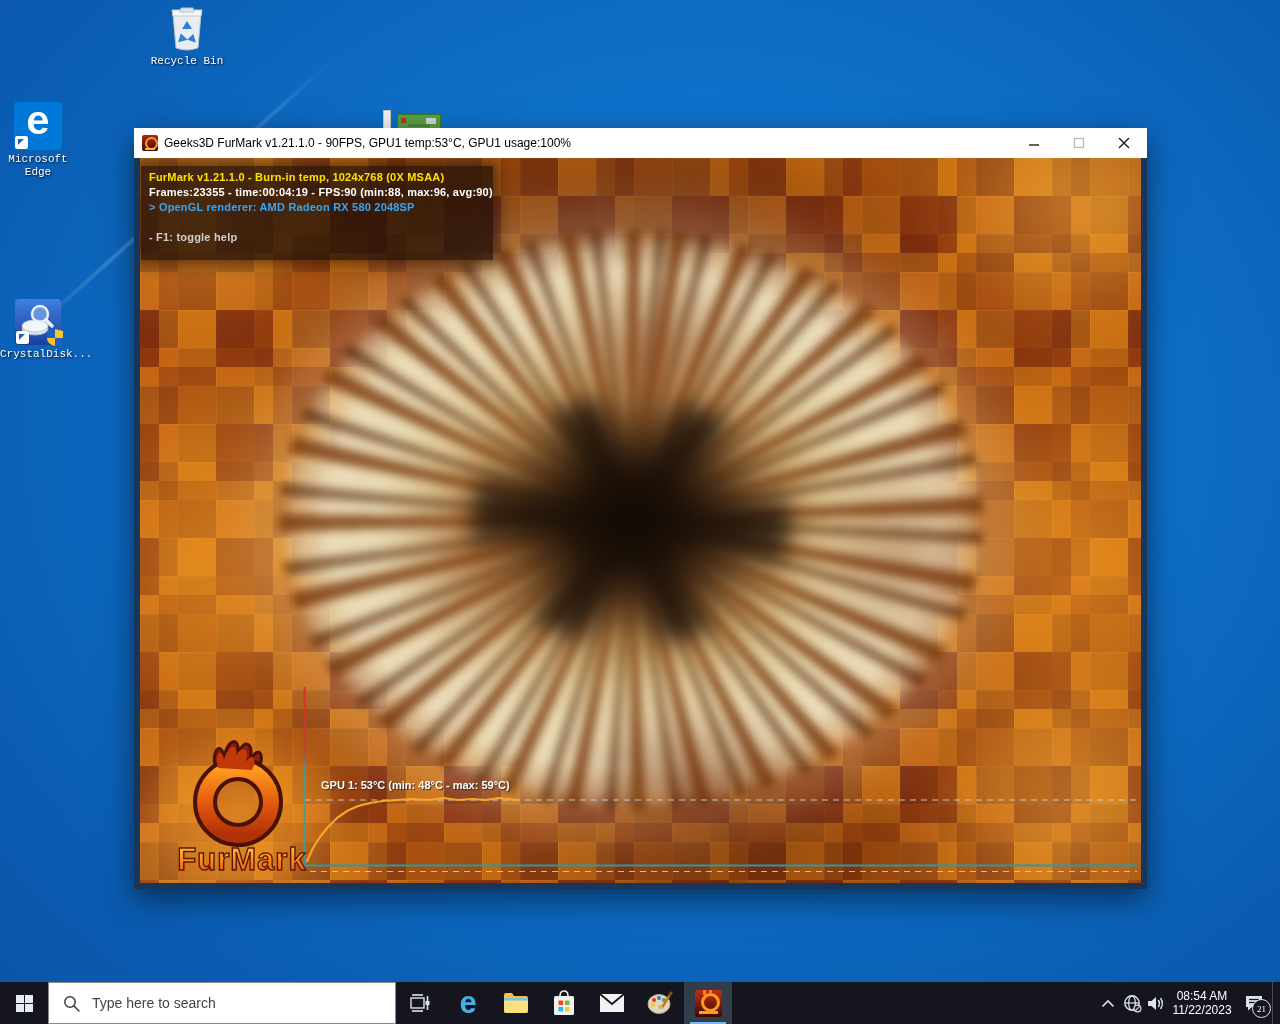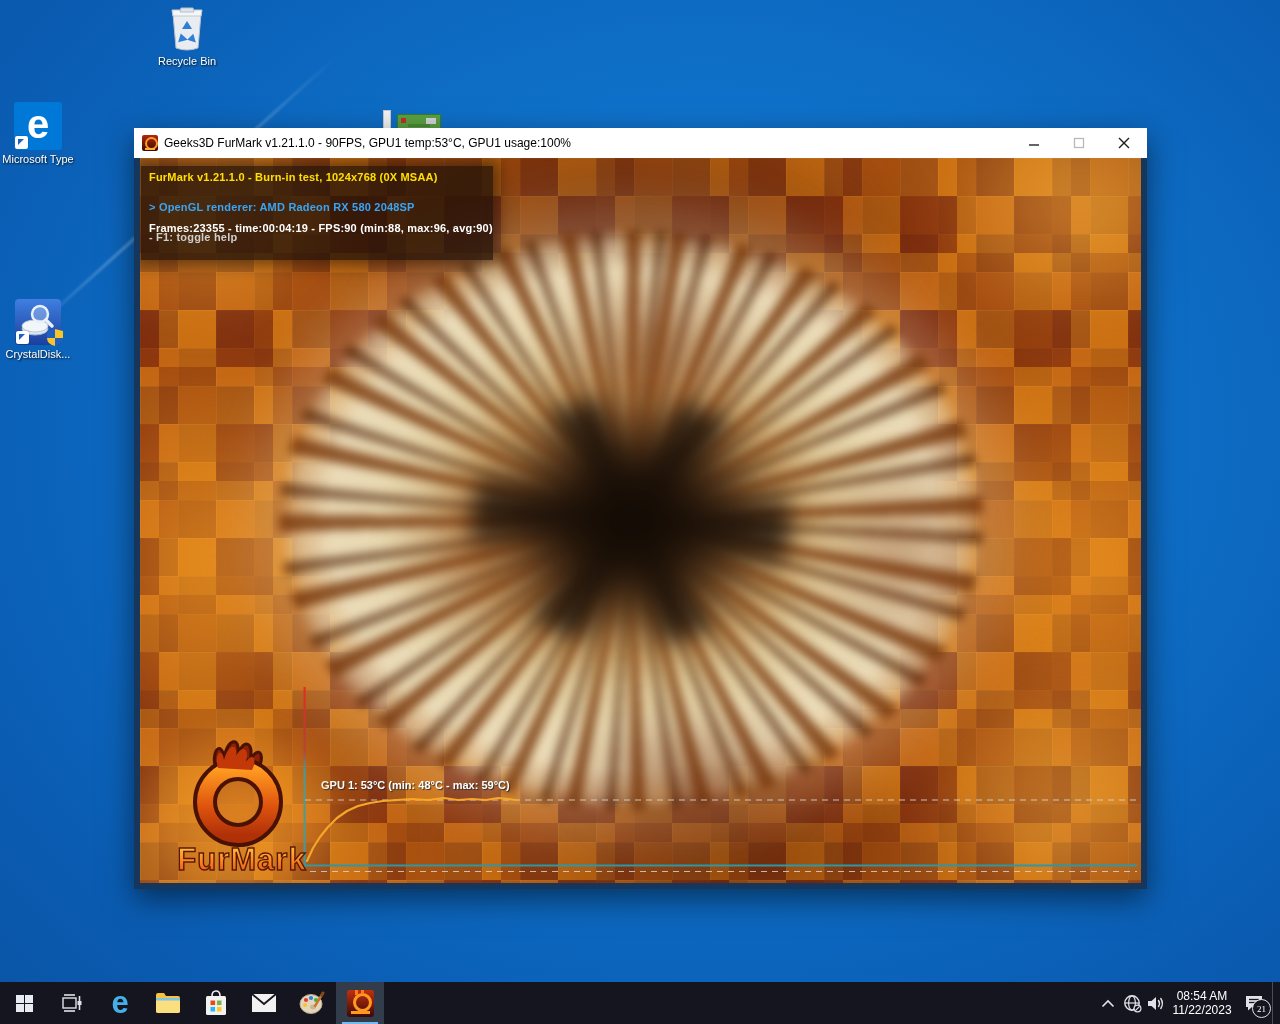--- a/index.html
+++ b/index.html
@@ -4,21 +4,21 @@
 <style>
   html,body{margin:0;padding:0;width:1280px;height:1024px;overflow:hidden;
     font-family:"Liberation Sans",sans-serif;}
   
   #desktop{position:absolute;inset:0;
     background:radial-gradient(ellipse at 55% 42%, #1583de 0%, #0e6ec6 45%, #0a5cb2 80%, #0a54a6 100%);}
   .beam{position:absolute;left:-30px;top:196px;width:420px;height:3px;
     background:linear-gradient(90deg,rgba(190,225,255,0),rgba(190,225,255,.55),rgba(190,225,255,0));
     transform:rotate(-42deg);filter:blur(1px);}
   
-  .dicon{position:absolute;width:76px;text-align:center;cursor:default;}
+  .dicon{position:absolute;width:76px;text-align:center;cursor:default;font-family:Liberation Mono, monospace;}
   .dicon .img{position:relative;width:48px;height:48px;margin:0 auto;}
   .dicon .lbl{margin-top:3px;font-size:11px;line-height:13px;color:#fff;
     text-shadow:1px 1px 2px rgba(0,0,0,.85);}
   .shortcut{position:absolute;left:1px;bottom:1px;width:13px;height:13px;background:#fff;
     border-radius:2px;box-shadow:0 0 1px rgba(0,0,0,.6);}
   .shortcut:after{content:"";position:absolute;left:3px;top:3px;border:3.5px solid transparent;
     border-left-color:#1b62c4;border-top-color:#1b62c4;transform:rotate(0deg);}
   .shield{position:absolute;right:-2px;bottom:-1px;width:16px;height:17px;}
   
   #fwin{position:absolute;left:134px;top:128px;width:1013px;height:761px;
@@ -58,21 +58,21 @@
     filter:blur(11px);opacity:.85;
     background:
       radial-gradient(closest-side, rgba(16,10,5,.95) 0%, rgba(26,16,8,.75) 35%, rgba(0,0,0,0) 72%),
       repeating-conic-gradient(from 22deg, rgba(12,7,4,.8) 0deg 24deg, rgba(70,44,20,.15) 24deg 60deg);}
   .blotch{position:absolute;border-radius:50%;filter:blur(16px);}
   
   #osdbox{position:absolute;left:1px;top:8px;width:352px;height:94px;
     background:rgba(34,18,8,.78);box-shadow:0 0 14px 6px rgba(34,18,8,.55);}
   .osd{position:absolute;left:9px;white-space:nowrap;font-size:11px;font-weight:bold;
     letter-spacing:.2px;}
-  .osd1{color:#ffe000;} .osd2{color:#ffffff;margin-top:36px;} .osd3{color:#38a5f5;}
+  .osd1{color:#ffe000;} .osd2{color:#ffffff;} .osd3{color:#38a5f5;}
   .osd4{color:#2fb9f0;} .osd5{color:#cfcfcf;text-align:right;}
   
   #graph-label{position:absolute;left:181px;top:621px;font-size:11px;font-weight:bold;
     color:#fff;text-shadow:1px 1px 1px rgba(40,40,40,.9);white-space:nowrap;}
   
   #logo{position:absolute;left:16px;top:576px;width:172px;height:148px;}
   #logo-glow{position:absolute;left:-18px;top:-18px;width:210px;height:185px;border-radius:50%;
     background:radial-gradient(closest-side, rgba(255,150,30,.55), rgba(255,150,30,0));filter:blur(8px);}
   
   #taskbar{position:absolute;left:0;top:982px;width:1280px;height:42px;background:#15151f;
@@ -117,21 +117,21 @@
     </div>
     <div class="lbl">Recycle Bin</div>
   </div>
 
   <div class="dicon" style="left:0px;top:102px;">
     <div class="img">
       <div style="position:absolute;inset:0;background:#0078d7;border-radius:3px;"></div>
       <div style="position:absolute;inset:0;color:#fff;font-size:40px;font-weight:bold;line-height:44px;text-align:center;">e</div>
       <div class="shortcut"></div>
     </div>
-    <div class="lbl">Microsoft Type</div>
+    <div class="lbl">Microsoft Edge</div>
   </div>
 
   <div class="dicon" style="left:0px;top:299px;">
     <div class="img" style="width:46px;height:46px;">
       <div style="position:absolute;inset:0;background:linear-gradient(180deg,#3f7fe0,#1c3f9e);border-radius:4px;"></div>
       <svg width="46" height="46" viewBox="0 0 46 46" style="position:absolute;left:0;top:0;">
         <ellipse cx="20" cy="30" rx="13" ry="6" fill="#dfe8f2" stroke="#9fb4cc"></ellipse>
         <ellipse cx="20" cy="27" rx="13" ry="6" fill="#f2f6fb" stroke="#b9c9dc"></ellipse>
         <circle cx="25" cy="15" r="8" fill="rgba(210,230,250,.35)" stroke="#e8f0fa" stroke-width="2.5"></circle>
         <line x1="31" y1="21" x2="37" y2="27" stroke="#e8f0fa" stroke-width="3.5" stroke-linecap="round"></line>
@@ -216,21 +216,21 @@
       <rect x="163.5" y="529" width="2.2" height="180" fill="url(#vax)"></rect>
       <line x1="164" y1="707.5" x2="997" y2="707.5" stroke="#2a98a8" stroke-width="2.2"></line>
       <line x1="165" y1="642" x2="997" y2="642" stroke="rgba(205,210,216,.9)" stroke-width="1.2" stroke-dasharray="6 5"></line>
       <line x1="170" y1="713.5" x2="997" y2="713.5" stroke="rgba(205,210,216,.85)" stroke-width="1.2" stroke-dasharray="6 5"></line>
       <path d="M167,703 L173,690 L180,679 L188,669 L197,660 L207,653 L218,648 L230,645 L243,643
                L257,642 L272,641 L288,642 L304,640 L318,642 L332,641 L346,642 L358,640 L368,641 L376,642" fill="none" stroke="#f6a82a" stroke-width="2.2" stroke-linejoin="round" stroke-linecap="round"></path>
     </svg>
     <div id="graph-label">GPU 1: 53°C (min: 48°C - max: 59°C)</div>
 
     <div id="osdbox"></div>
-    <div class="osd osd1" style="top:13px;">FurMark v1.21.1.0 - Burn-in test, 1024x768 (0X MSAA)</div>
+    <div class="osd osd1" style="top:13px;">FurMark v1.21.1.0 - Burn-in temp, 1024x768 (0X MSAA)</div>
     <div class="osd osd2" style="top:28px;">Frames:23355 - time:00:04:19 - FPS:90 (min:88, max:96, avg:90)</div>
     <div class="osd osd3" style="top:43px;">&gt; OpenGL renderer: AMD Radeon RX 580 2048SP</div>
     <div class="osd osd5" style="top:73px;">- F1: toggle help</div>
 
     <div id="logo">
       <div id="logo-glow"></div>
       <svg width="172" height="148" viewBox="0 0 172 148" style="position:absolute;left:0;top:0;">
         <defs>
           <linearGradient id="ringg" x1="0" y1="0" x2="0" y2="1">
             <stop offset="0" stop-color="#ff9c20"></stop>
@@ -258,20 +258,27 @@
 <div id="taskbar">
   <div class="tbtn">
     <svg width="17" height="17" viewBox="0 0 17 17">
       <rect x="0" y="0" width="8" height="8" fill="#e8ecf0"></rect>
       <rect x="9" y="0" width="8" height="8" fill="#e8ecf0"></rect>
       <rect x="0" y="9" width="8" height="8" fill="#e8ecf0"></rect>
       <rect x="9" y="9" width="8" height="8" fill="#e8ecf0"></rect>
     </svg>
   </div>
 
+  <div id="searchbox">
+    <svg width="17" height="17" viewBox="0 0 17 17" style="margin:0 10px 0 14px;">
+      <circle cx="7" cy="7" r="5.2" fill="none" stroke="#3c3c3c" stroke-width="1.5"></circle>
+      <line x1="11" y1="11" x2="16" y2="16" stroke="#3c3c3c" stroke-width="1.5" stroke-linecap="round"></line>
+    </svg>
+    <input type="text" readonly="" placeholder="Type here to search" style="">
+  </div>
 
   <div class="tbtn">
     <svg width="20" height="18" viewBox="0 0 20 18">
       <rect x="1" y="4" width="13" height="10" fill="none" stroke="#dfe3e8" stroke-width="1.4"></rect>
       <line x1="2" y1="1" x2="13" y2="1" stroke="#dfe3e8" stroke-width="1.6"></line>
       <line x1="2" y1="17" x2="13" y2="17" stroke="#dfe3e8" stroke-width="1.6"></line>
       <line x1="17.5" y1="2" x2="17.5" y2="16" stroke="#dfe3e8" stroke-width="1.6"></line>
       <rect x="15.5" y="7" width="4" height="4" fill="#dfe3e8"></rect>
     </svg>
   </div>

